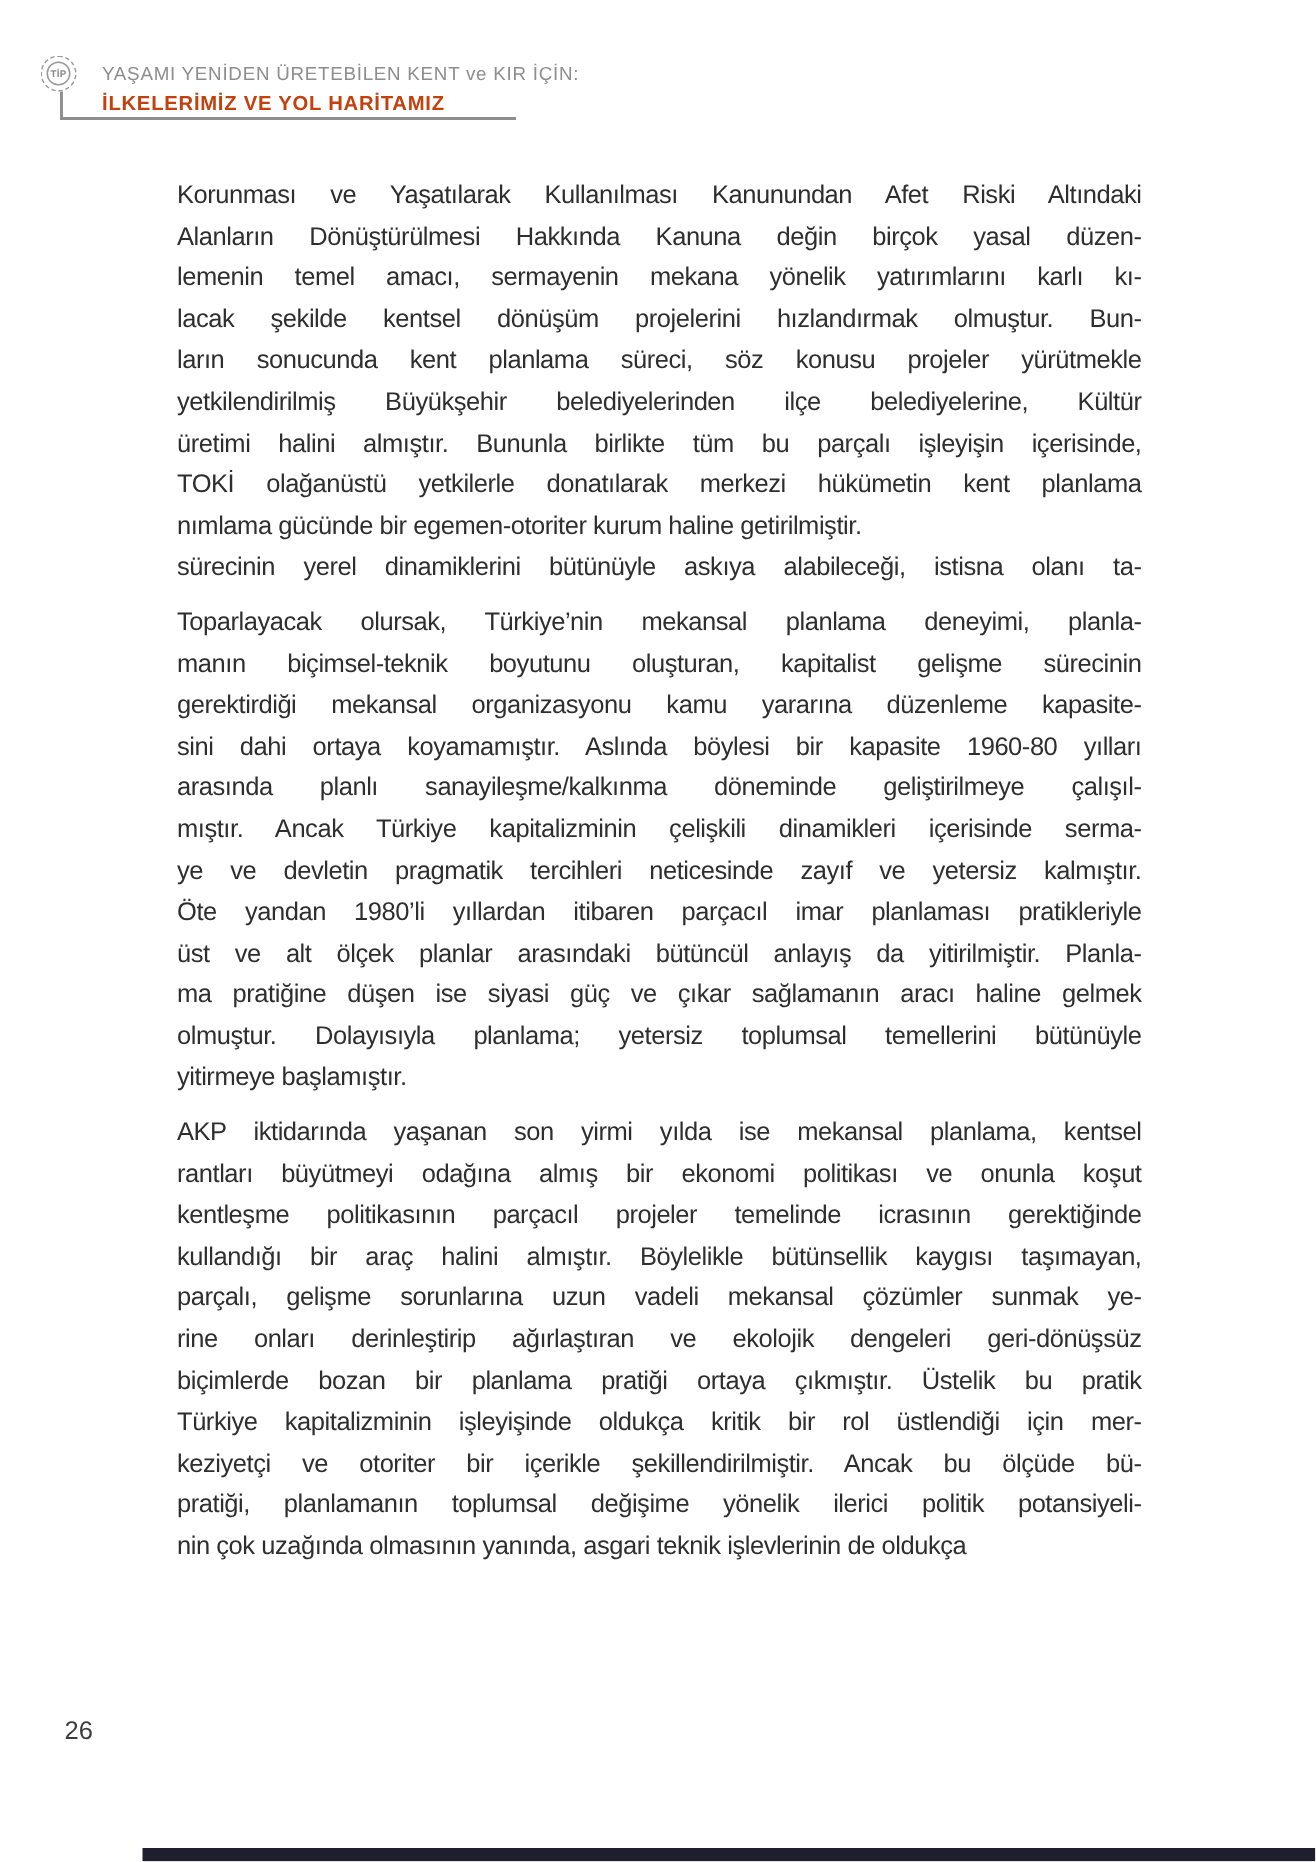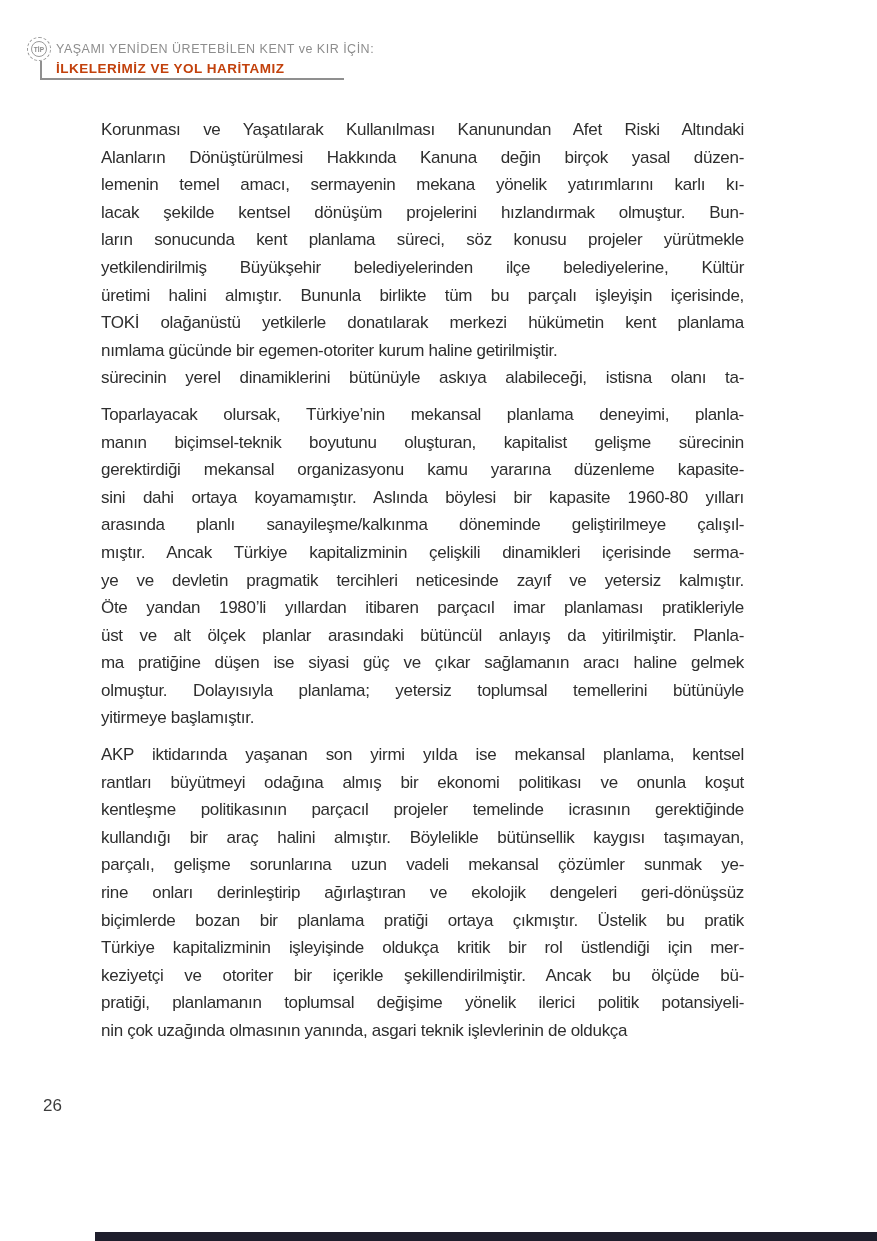--- a/index.html
+++ b/index.html
@@ -39,21 +39,21 @@
     display: flex;
     align-items: center;
     justify-content: center;
     font-size: 6.5px;
     font-weight: 700;
     color: #8a8a8a;
     letter-spacing: 0.2px;
   }
   .header-text {
     position: absolute;
-    left: 56px;
+    left: 68px;
     top: 42px;
   }
   .header-line1 {
     font-size: 12.5px;
     font-weight: 400;
     color: #8d8d8d;
     letter-spacing: 0.5px;
     white-space: nowrap;
   }
   .header-line2 {
@@ -77,21 +77,21 @@
     left: 40px;
     top: 78px;
     width: 304px;
     height: 1.5px;
     background: #8f8f8f;
   }
 
   
   .body-text {
     position: absolute;
-    left: 101px;
+    left: 118px;
     top: 116px;
     width: 643px;
   }
   .paragraph {
     margin: 0 0 9px 0;
   }
   .line {
     font-size: 17px;
     line-height: 27.6px;
     letter-spacing: -0.3px;
@@ -100,21 +100,21 @@
     text-align-last: justify;
   }
   .line.last {
     text-align-last: left;
   }
 
   
   .page-number {
     position: absolute;
     left: 43px;
-    top: 1096px;
+    top: 1144px;
     font-size: 17px;
     color: #3c3c3c;
   }
   .bottom-bar {
     position: absolute;
     left: 95px;
     bottom: 0;
     width: 782px;
     height: 9px;
     background: #1e1e2c;

